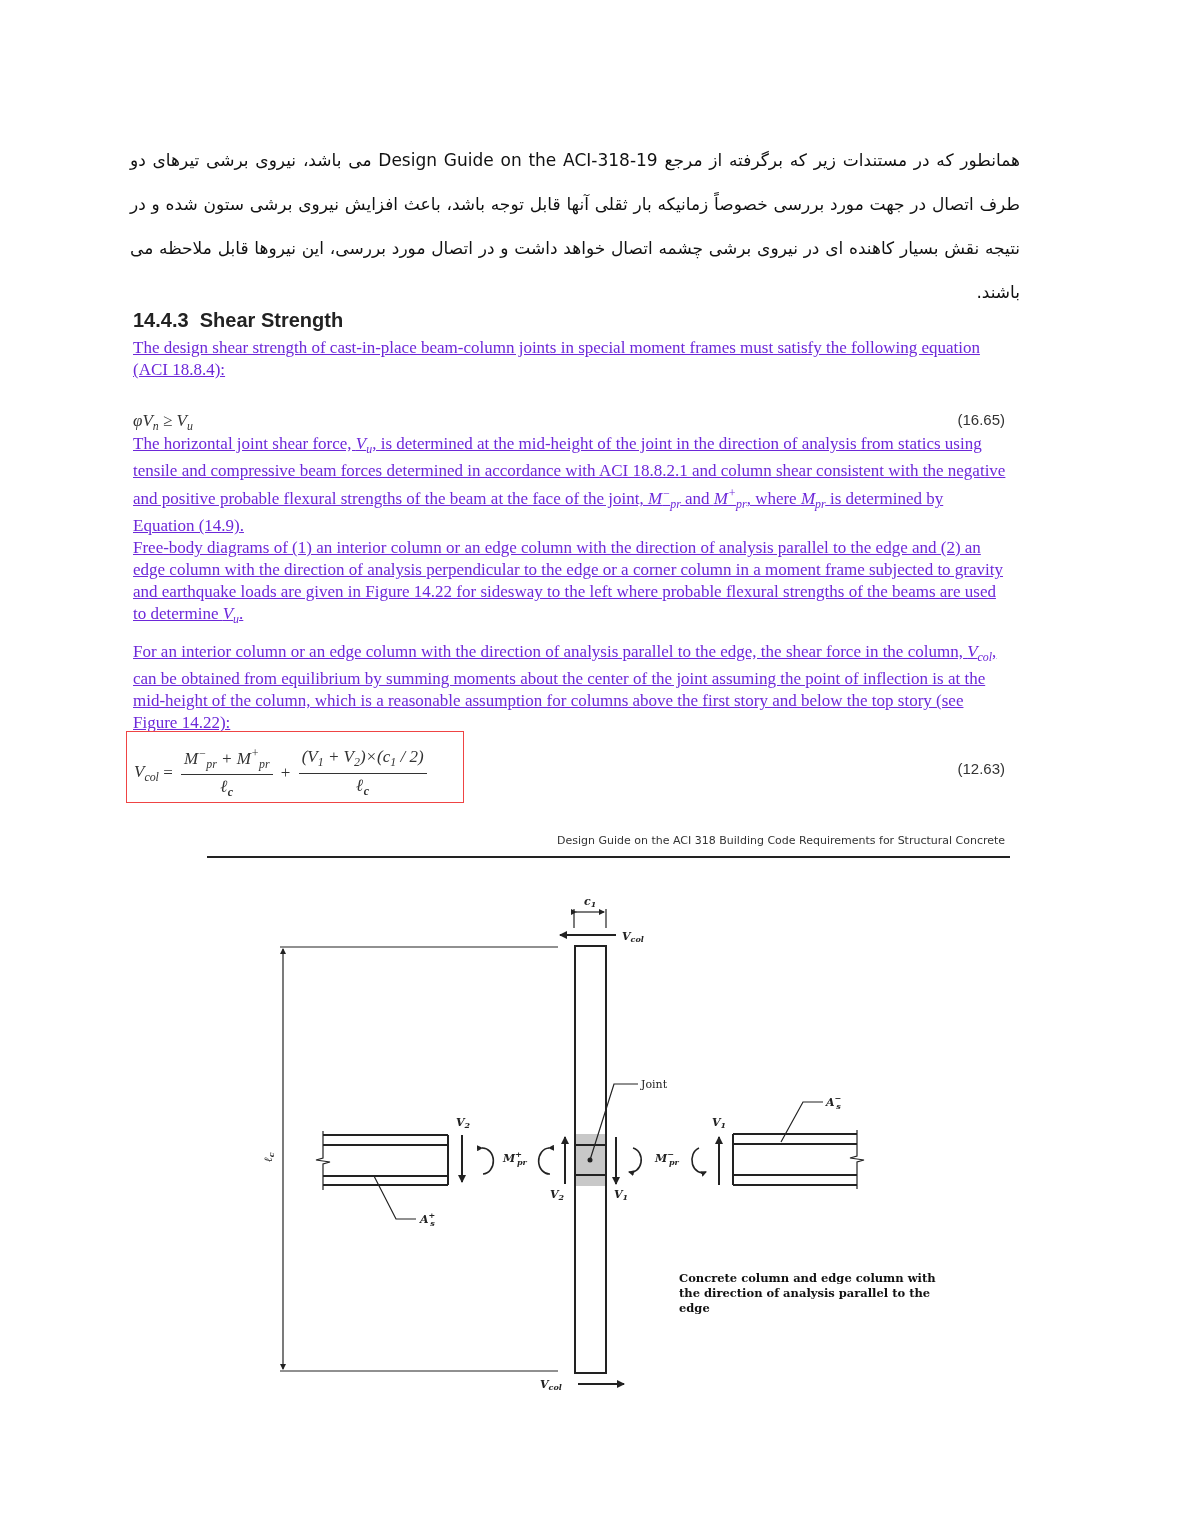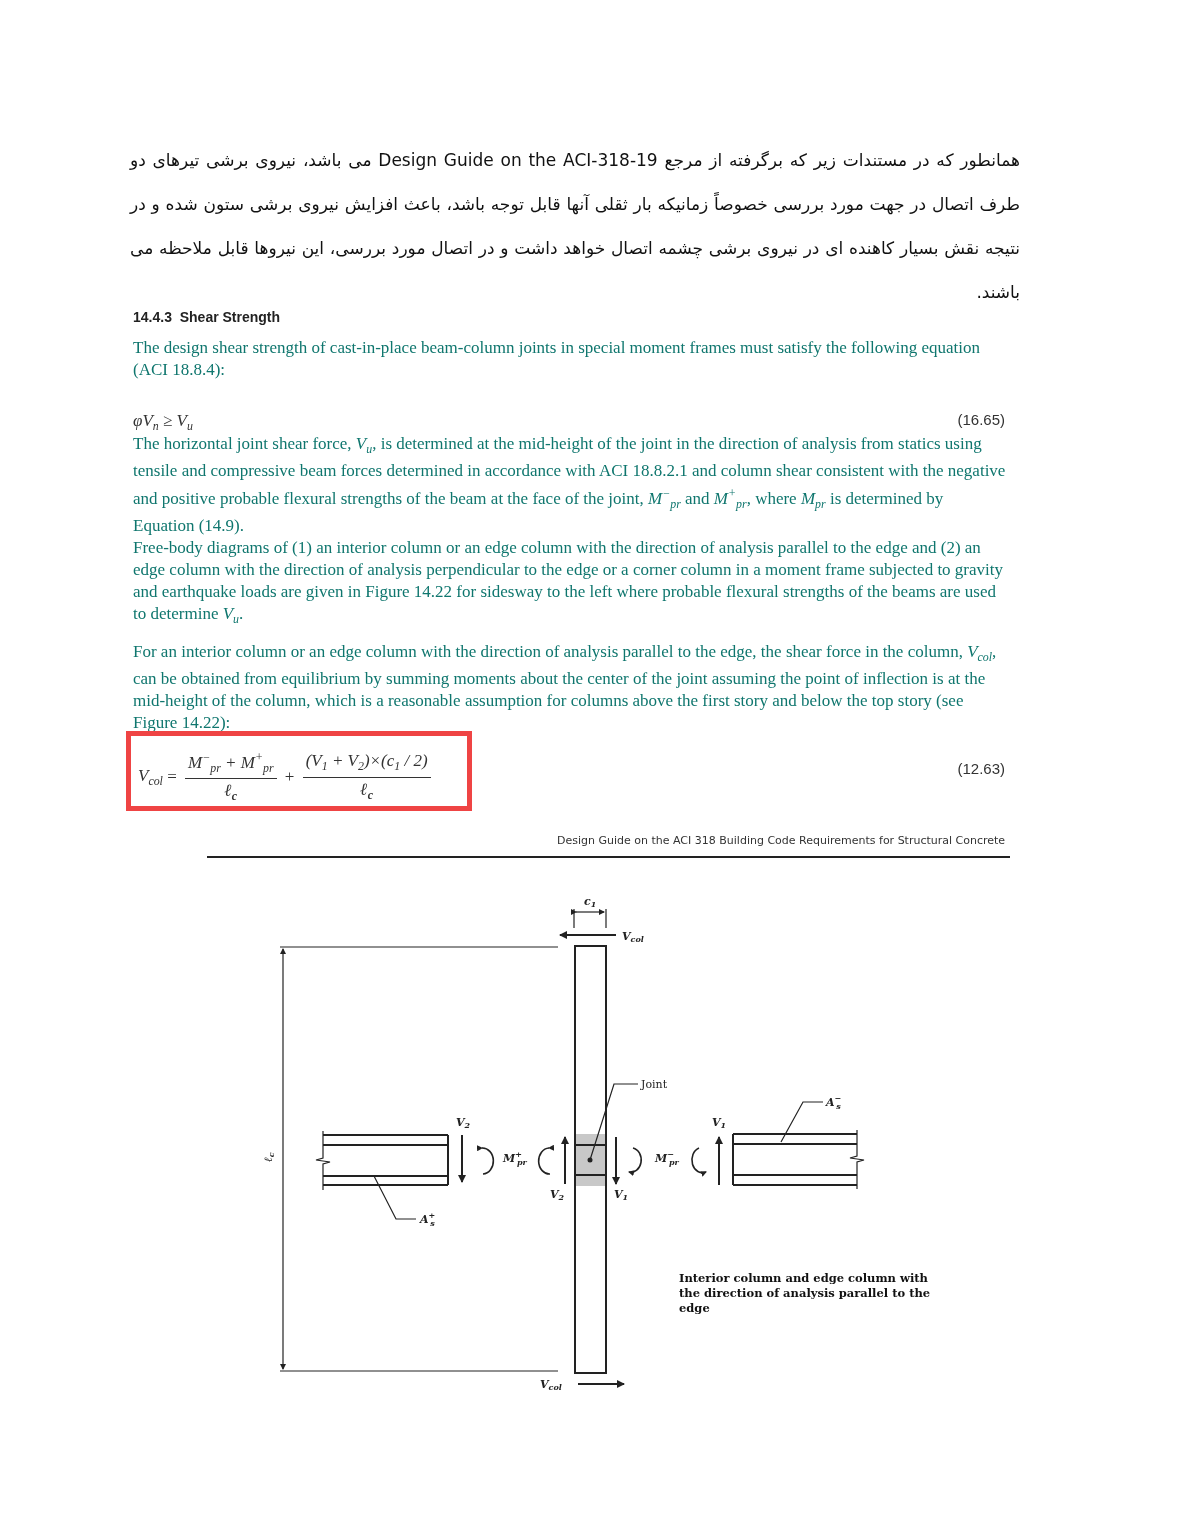--- a/index.html
+++ b/index.html
@@ -6,32 +6,32 @@
   body { width: 1190px; height: 1540px; position: relative; overflow: hidden; color: #111; }
   .abs { position: absolute; }
   .fa-para {
     position: absolute; left: 130px; top: 138px; width: 890px;
     direction: rtl; text-align: justify; text-align-last: right;
     font-family: "DejaVu Sans", sans-serif; font-size: 17px; line-height: 44px; color: #111;
   }
   .fa-para .ltr { direction: ltr; unicode-bidi: embed; font-family: "DejaVu Sans", sans-serif; }
   .heading {
     left: 133px; top: 309px; font-family: "Liberation Sans", sans-serif;
-    font-weight: bold; font-size: 14px; color: #222;
+    font-weight: bold; font-size: 20px; color: #222;
   }
   .para {
     position: absolute; left: 133px; width: 875px;
-    font-family: "Liberation Serif", serif; font-size: 17px; line-height: 22px; color: #0f766e;
+    font-family: "Liberation Serif", serif; font-size: 17px; line-height: 22px; color: #6d28d9; text-decoration: underline;
   }
   .math { font-family: "Liberation Serif", serif; font-style: italic; }
   .eq-line { position: absolute; left: 133px; width: 872px; height: 24px; font-family: "Liberation Serif", serif; font-size: 17px; color: #333; }
   .eq-num { position: absolute; right: 0; top: 0; font-family: "Liberation Sans", sans-serif; font-size: 15px; color: #333; }
   .eq-box {
     position: absolute; left: 126px; top: 731px; width: 336px; height: 70px;
-    border: 5px solid #ef4444; background: #fff;
+    border: 1px solid #ef4444; background: #fff;
   }
   .frac { display: inline-flex; flex-direction: column; align-items: center; vertical-align: middle; margin: 8px 4px; }
   .frac .num { border-bottom: 1px solid #333; padding: 0 3px 2px; }
   .frac .den { padding-top: 2px; font-weight: bold; }
   .footer-text {
     position: absolute; left: 557px; top: 834px; font-family: "DejaVu Sans", sans-serif;
     font-size: 11px; color: #333; text-align: right;
   }
   .footer-rule { position: absolute; left: 207px; top: 856px; width: 803px; height: 2px; background: #222; }
   .fig-label { font-family: "DejaVu Serif", serif; font-size: 11px; font-style: italic; font-weight: bold; fill: #222; }
@@ -161,13 +161,13 @@
     <line x1="733" y1="1144" x2="857" y2="1144" stroke="#222" stroke-width="2"></line>
     <line x1="733" y1="1175" x2="857" y2="1175" stroke="#222" stroke-width="2"></line>
     <line x1="733" y1="1185" x2="857" y2="1185" stroke="#222" stroke-width="2"></line>
     <line x1="733" y1="1134" x2="733" y2="1185" stroke="#222" stroke-width="2"></line>
     <polyline points="857,1130 857,1156 850,1158 864,1160 857,1162 857,1189" fill="none" stroke="#222" stroke-width="1.2"></polyline>
     <polyline points="781,1142 803,1102 823,1102" fill="none" stroke="#222" stroke-width="1.2"></polyline>
     <text class="fig-label" x="826" y="1106">A<tspan font-size="8" dy="-5">−</tspan><tspan font-size="8" dx="-5" dy="8">s</tspan></text>
   </g>
 </svg>
 
-<div class="fig-caption">Interior column and edge column with the direction of analysis parallel to the edge</div>
+<div class="fig-caption">Concrete column and edge column with the direction of analysis parallel to the edge</div>
 
 </body></html>

